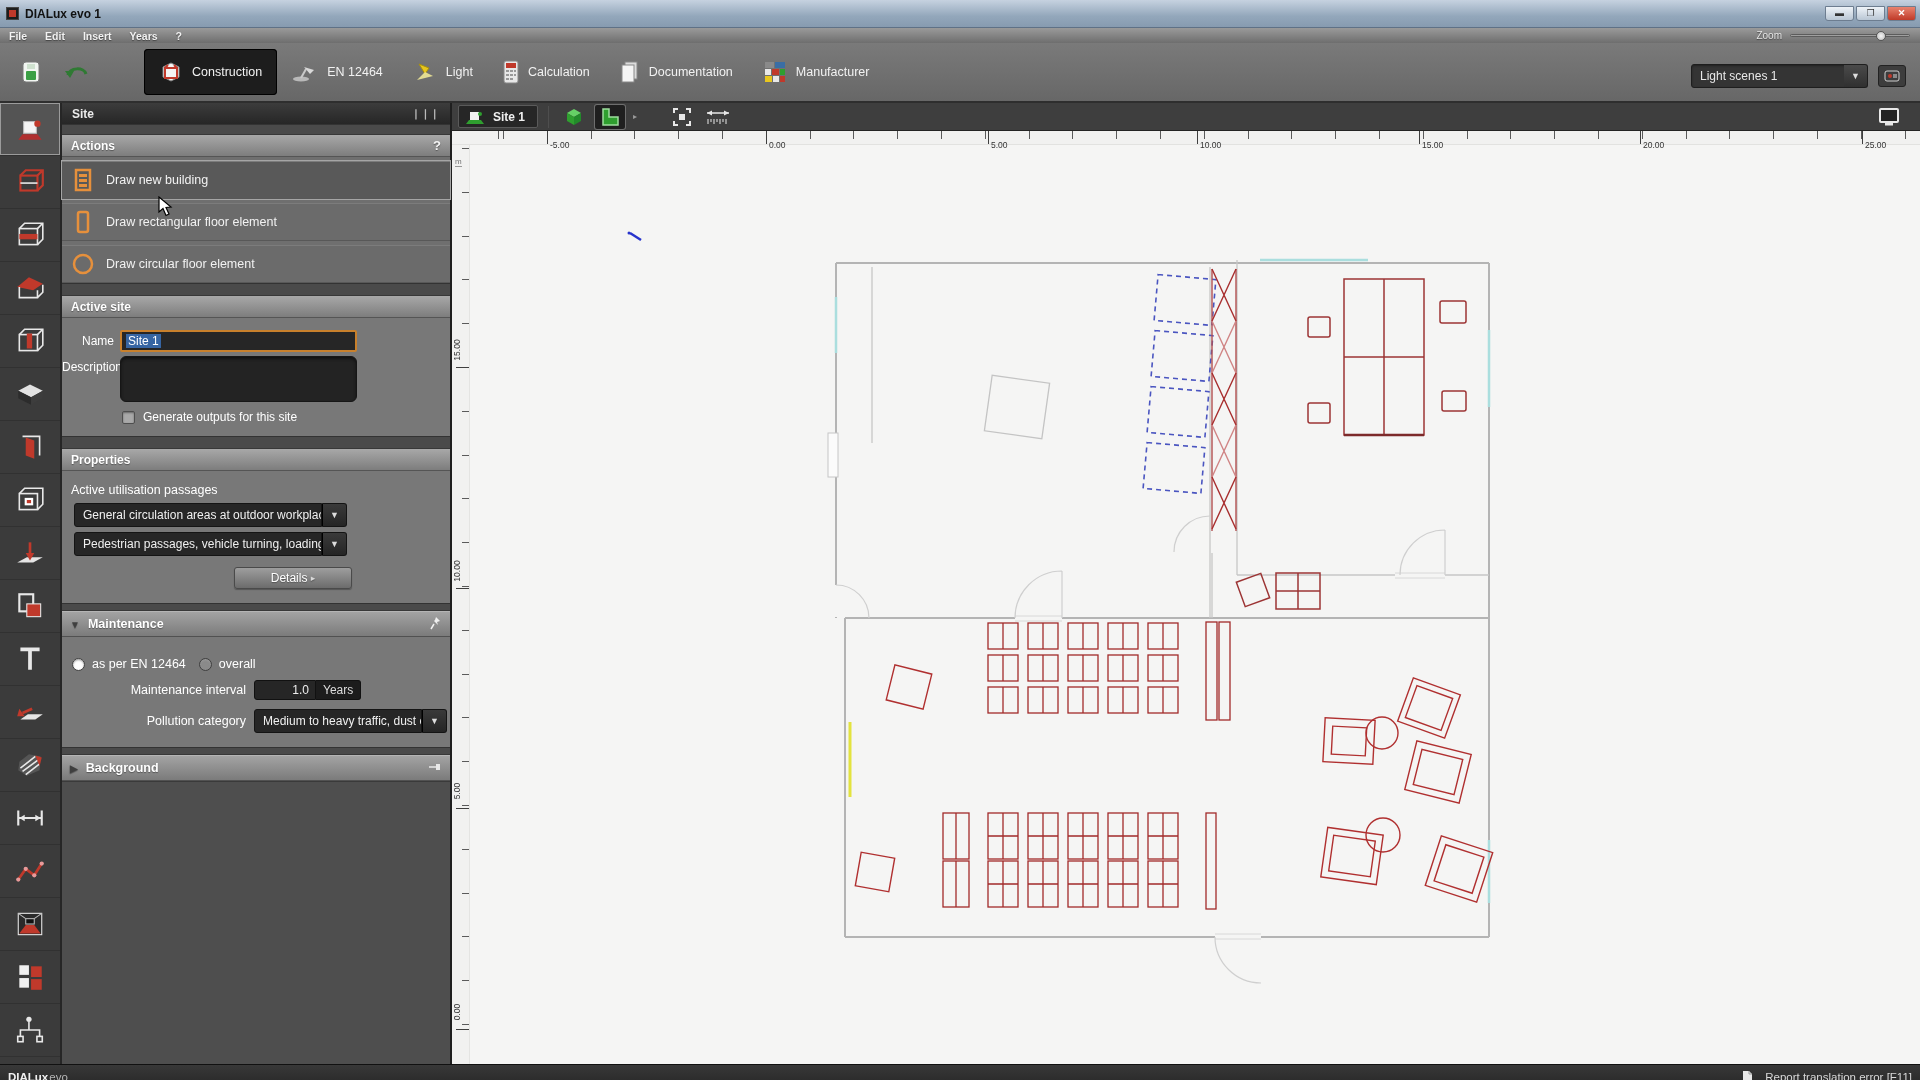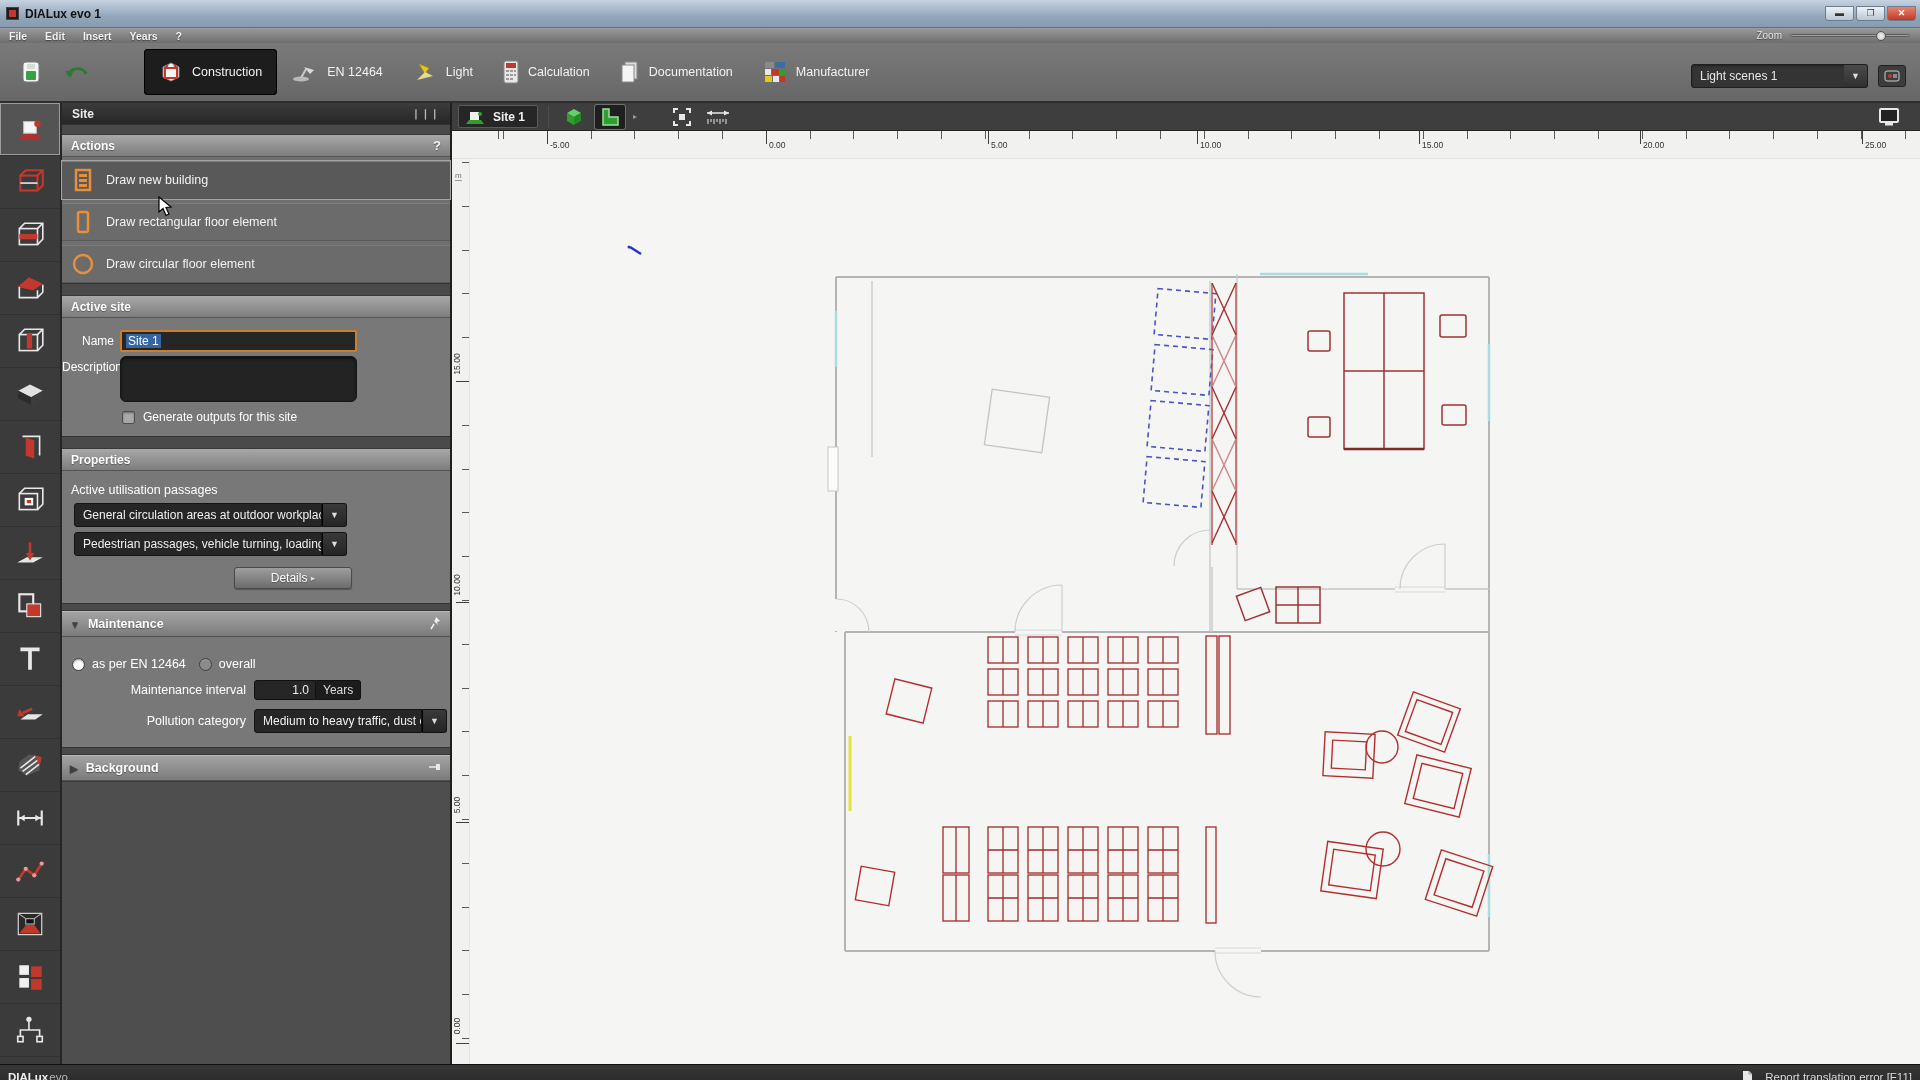--- a/index.html
+++ b/index.html
@@ -82,21 +82,21 @@
 
   
   .canvas-col{flex:1;display:flex;flex-direction:column;position:relative;background:#f5f5f4;}
   .cv-toolbar{height:28px;background:#3e3e3e;border-bottom:1px solid #242424;display:flex;align-items:center;gap:6px;padding:0 6px;flex:none;}
   .cv-site-btn{height:23px;background:#262626;border:1px solid #5a5a5a;border-radius:2px;display:flex;align-items:center;gap:8px;color:#f0f0f0;font-size:12px;font-weight:bold;padding:0 12px 0 6px;}
   .cv-sep{width:1px;height:22px;background:#2a2a2a;border-right:1px solid #4e4e4e;margin:0 4px;}
   .cv-btn{width:30px;height:24px;display:flex;align-items:center;justify-content:center;border-radius:2px;}
   .cv-btn.active{background:#1f1f1f;box-shadow:0 0 0 1px #6e6e6e;}
   .cv-arrow{color:#9a9a9a;font-size:8px;margin:0 2px;}
   .cv-right{margin-left:auto;display:flex;align-items:center;padding-right:10px;}
-  .ruler-row{height:28px;background:#f1f1f0;display:flex;flex:none;position:relative;border-bottom:1px solid #e2e2e0;}
+  .ruler-row{height:14px;background:#f1f1f0;display:flex;flex:none;position:relative;border-bottom:1px solid #e2e2e0;}
   .ruler-corner{width:18px;flex:none;}
   .hruler{flex:1;position:relative;background-image:repeating-linear-gradient(to right,#5a5a5a 0 1px,transparent 1px 43.8px);background-position:33px 0;background-size:auto 8px;background-repeat:repeat-x;}
   .htick{position:absolute;top:0;width:1px;height:13px;background:#3e3e3e;}
   .hlab{position:absolute;top:9px;font-size:8.5px;color:#333;}
   .viewport{flex:1;position:relative;overflow:hidden;}
   .vruler{position:absolute;left:0;top:0;bottom:0;width:18px;background:#f1f1f0;background-image:repeating-linear-gradient(to bottom,#5a5a5a 0 1px,transparent 1px 43.8px);background-position:10px 3px;background-size:8px auto;background-repeat:repeat-y;border-right:1px solid #e4e4e2;}
   .vtick{position:absolute;right:0;height:1px;width:13px;background:#3e3e3e;}
   .vlab{position:absolute;left:-12px;width:34px;text-align:center;font-size:8.5px;color:#333;transform:rotate(-90deg);}
   .vunit{position:absolute;top:12px;left:3px;font-size:8px;color:#777;border-bottom:1px solid #999;}
   #plan{position:absolute;left:18px;top:0;}

